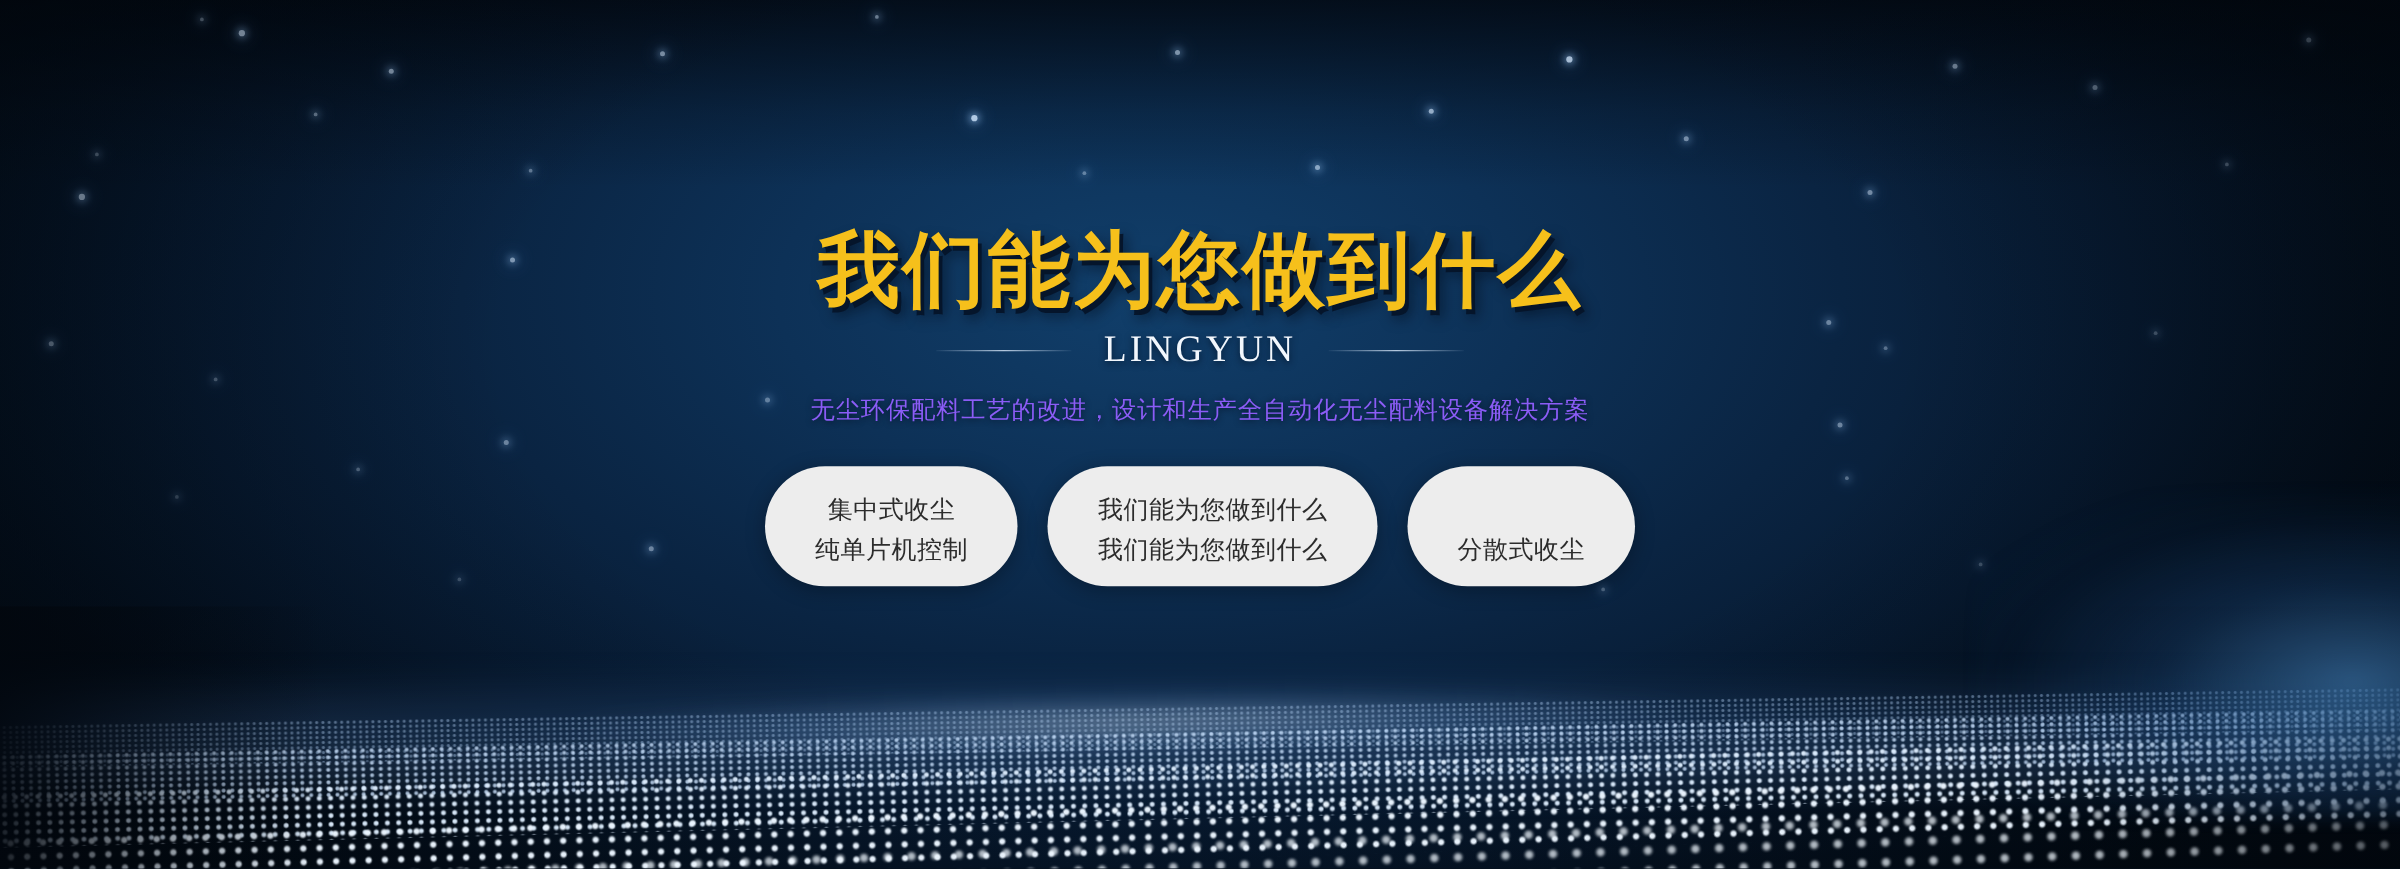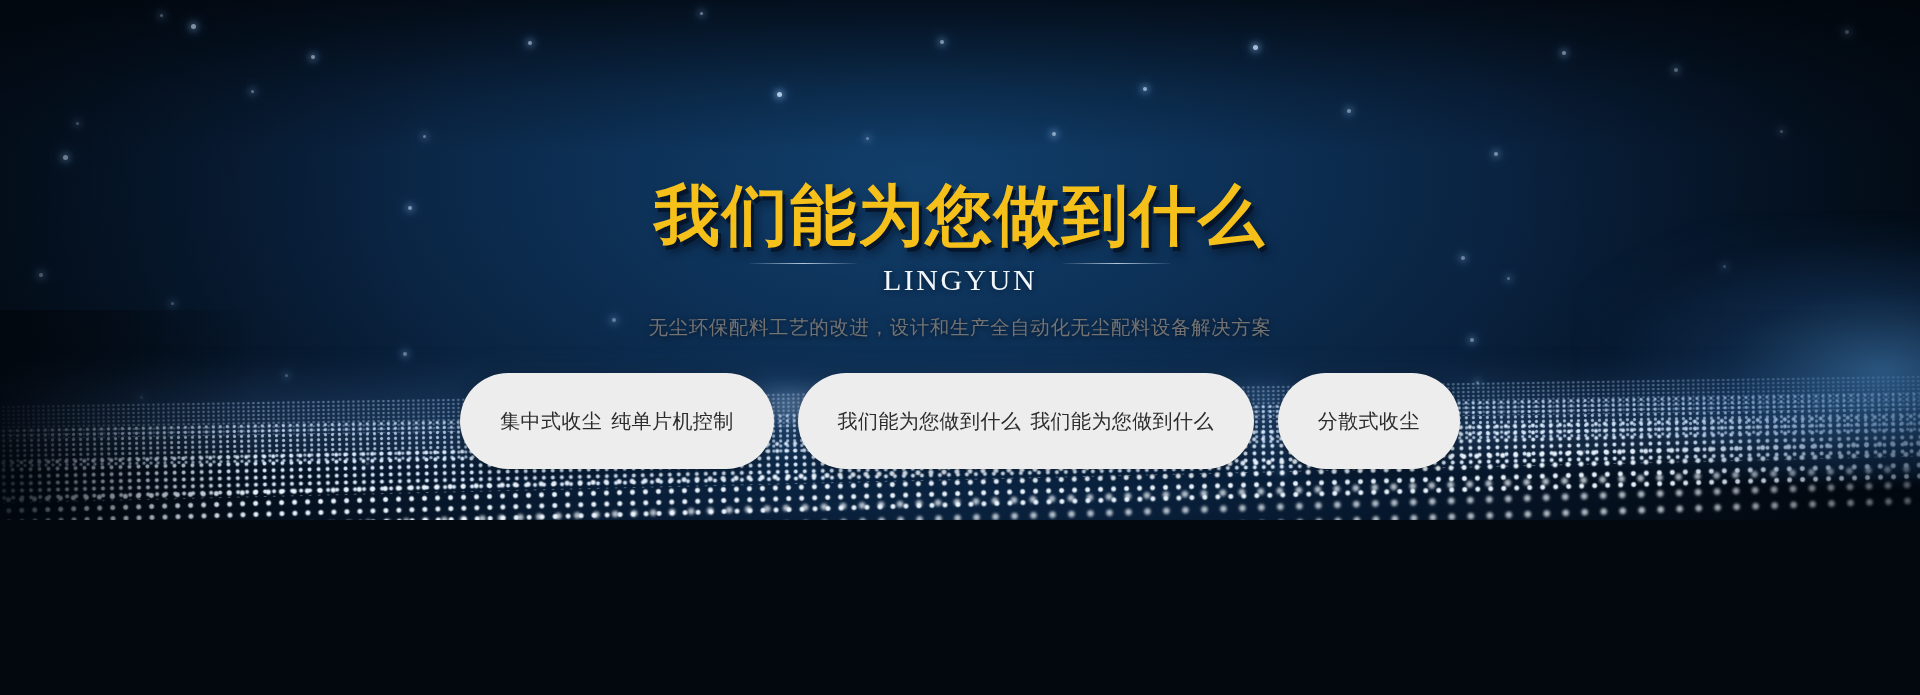--- a/index.html
+++ b/index.html
@@ -9,21 +9,21 @@
     width: 1920px;
     height: 695px;
     overflow: hidden;
     background: #03080f;
     font-family: "Liberation Sans", "DejaVu Sans", sans-serif;
   }
 
   .banner {
     position: relative;
     width: 1920px;
-    height: 520px;
+    height: 695px;
     overflow: hidden;
     background: #071425;
   }
 
   
   .bg-base {
     position: absolute;
     inset: 0;
     background:
       radial-gradient(ellipse 1150px 620px at 48% 34%, #113f6b 0%, #0d3157 26%, #0a2442 48%, #071a31 68%, #04101e 86%, #020a13 100%);
@@ -163,20 +163,21 @@
     color: #f6c01b;
     line-height: 1;
     text-shadow:
       3px 4px 0 rgba(5,20,40,0.92),
       5px 7px 10px rgba(2,10,24,0.6);
     white-space: nowrap;
   }
 
   .brand-row {
     display: flex;
+    align-items: center;
     justify-content: center;
     gap: 26px;
     margin-top: 14px;
   }
   .brand-rule {
     width: 108px;
     height: 1px;
     background: linear-gradient(to right, rgba(200,222,248,0.05), rgba(216,232,250,0.82), rgba(200,222,248,0.05));
   }
   .brand-name {
@@ -185,41 +186,41 @@
     letter-spacing: 2.5px;
     color: #f2f7fd;
     text-shadow: 0 1px 6px rgba(4,18,36,0.8);
     white-space: nowrap;
   }
 
   .tagline {
     margin-top: 17px;
     font-size: 19.5px;
     letter-spacing: 0.6px;
-    color: #737373;
+    color: #8b5cf6;
     text-shadow: 0 1px 5px rgba(3,14,30,0.85);
     white-space: nowrap;
   }
 
   .pills {
     display: flex;
     align-items: stretch;
     justify-content: center;
     gap: 24px;
     margin-top: 32px;
   }
   .pill {
     background: #ededed;
     border-radius: 56px;
     min-height: 96px;
     padding: 17px 40px;
     display: flex;
-    flex-direction: row;
+    flex-direction: column;
     align-items: center;
-    justify-content: flex-start;
+    justify-content: flex-end;
     gap: 9px;
     box-shadow: 0 3px 16px rgba(0,0,0,0.30);
   }
   .pill-line {
     font-size: 20px;
     color: #2c2c2c;
     letter-spacing: 0.4px;
     line-height: 1.15;
     white-space: nowrap;
   }

